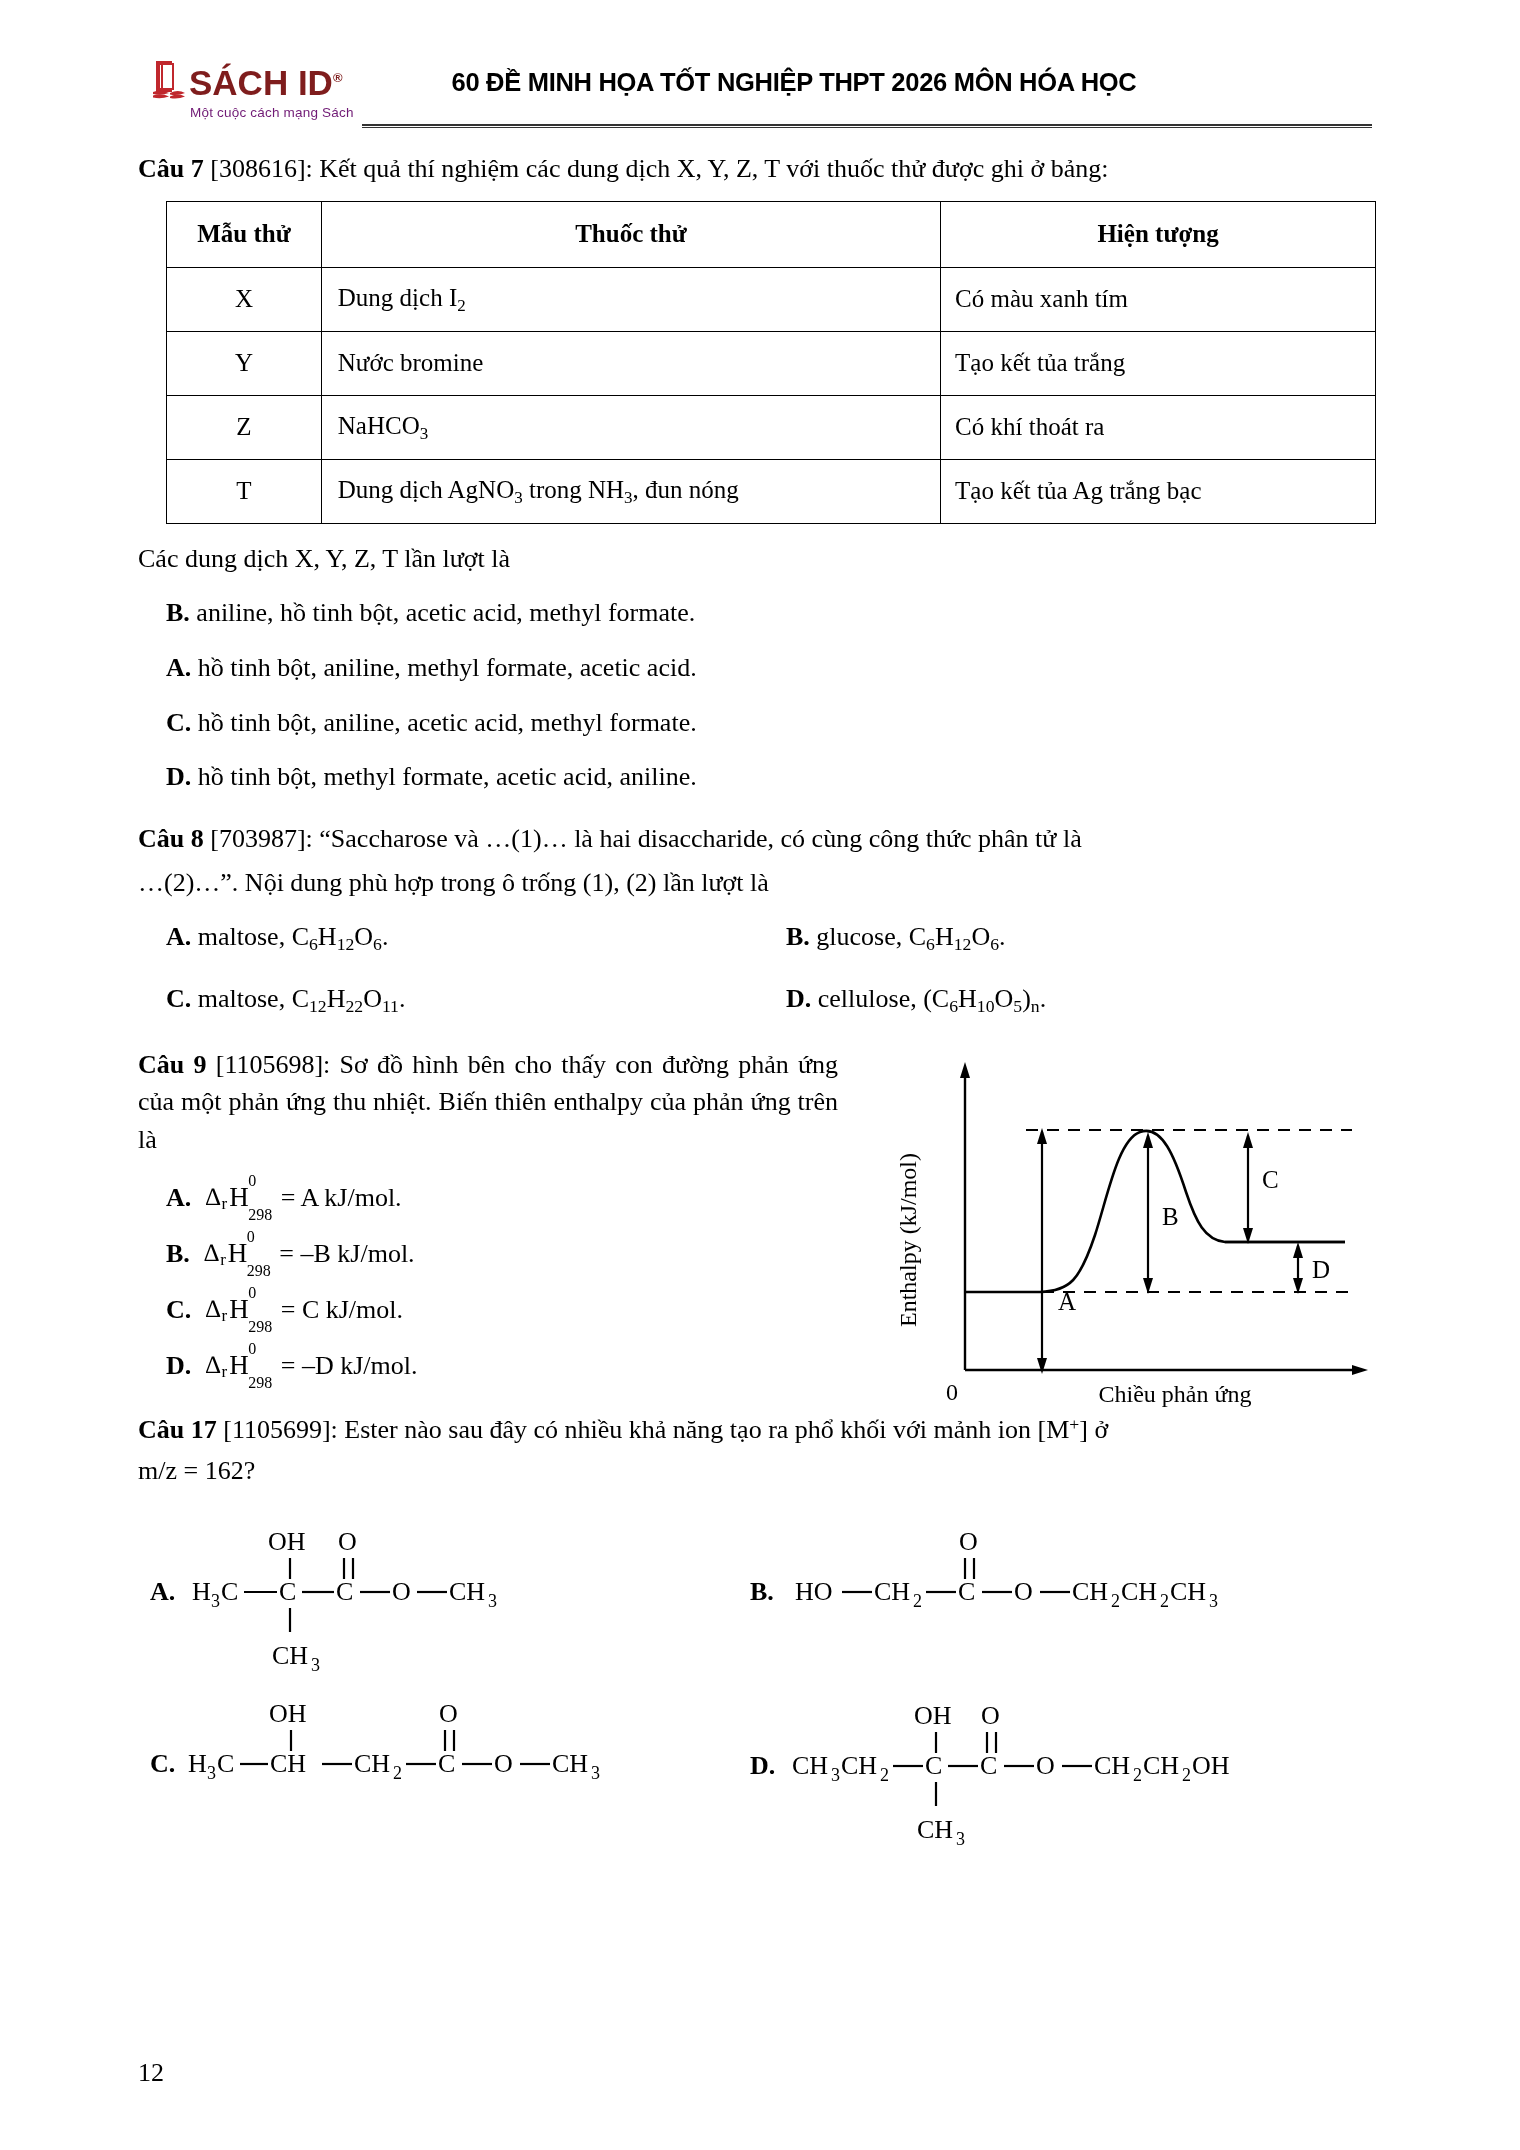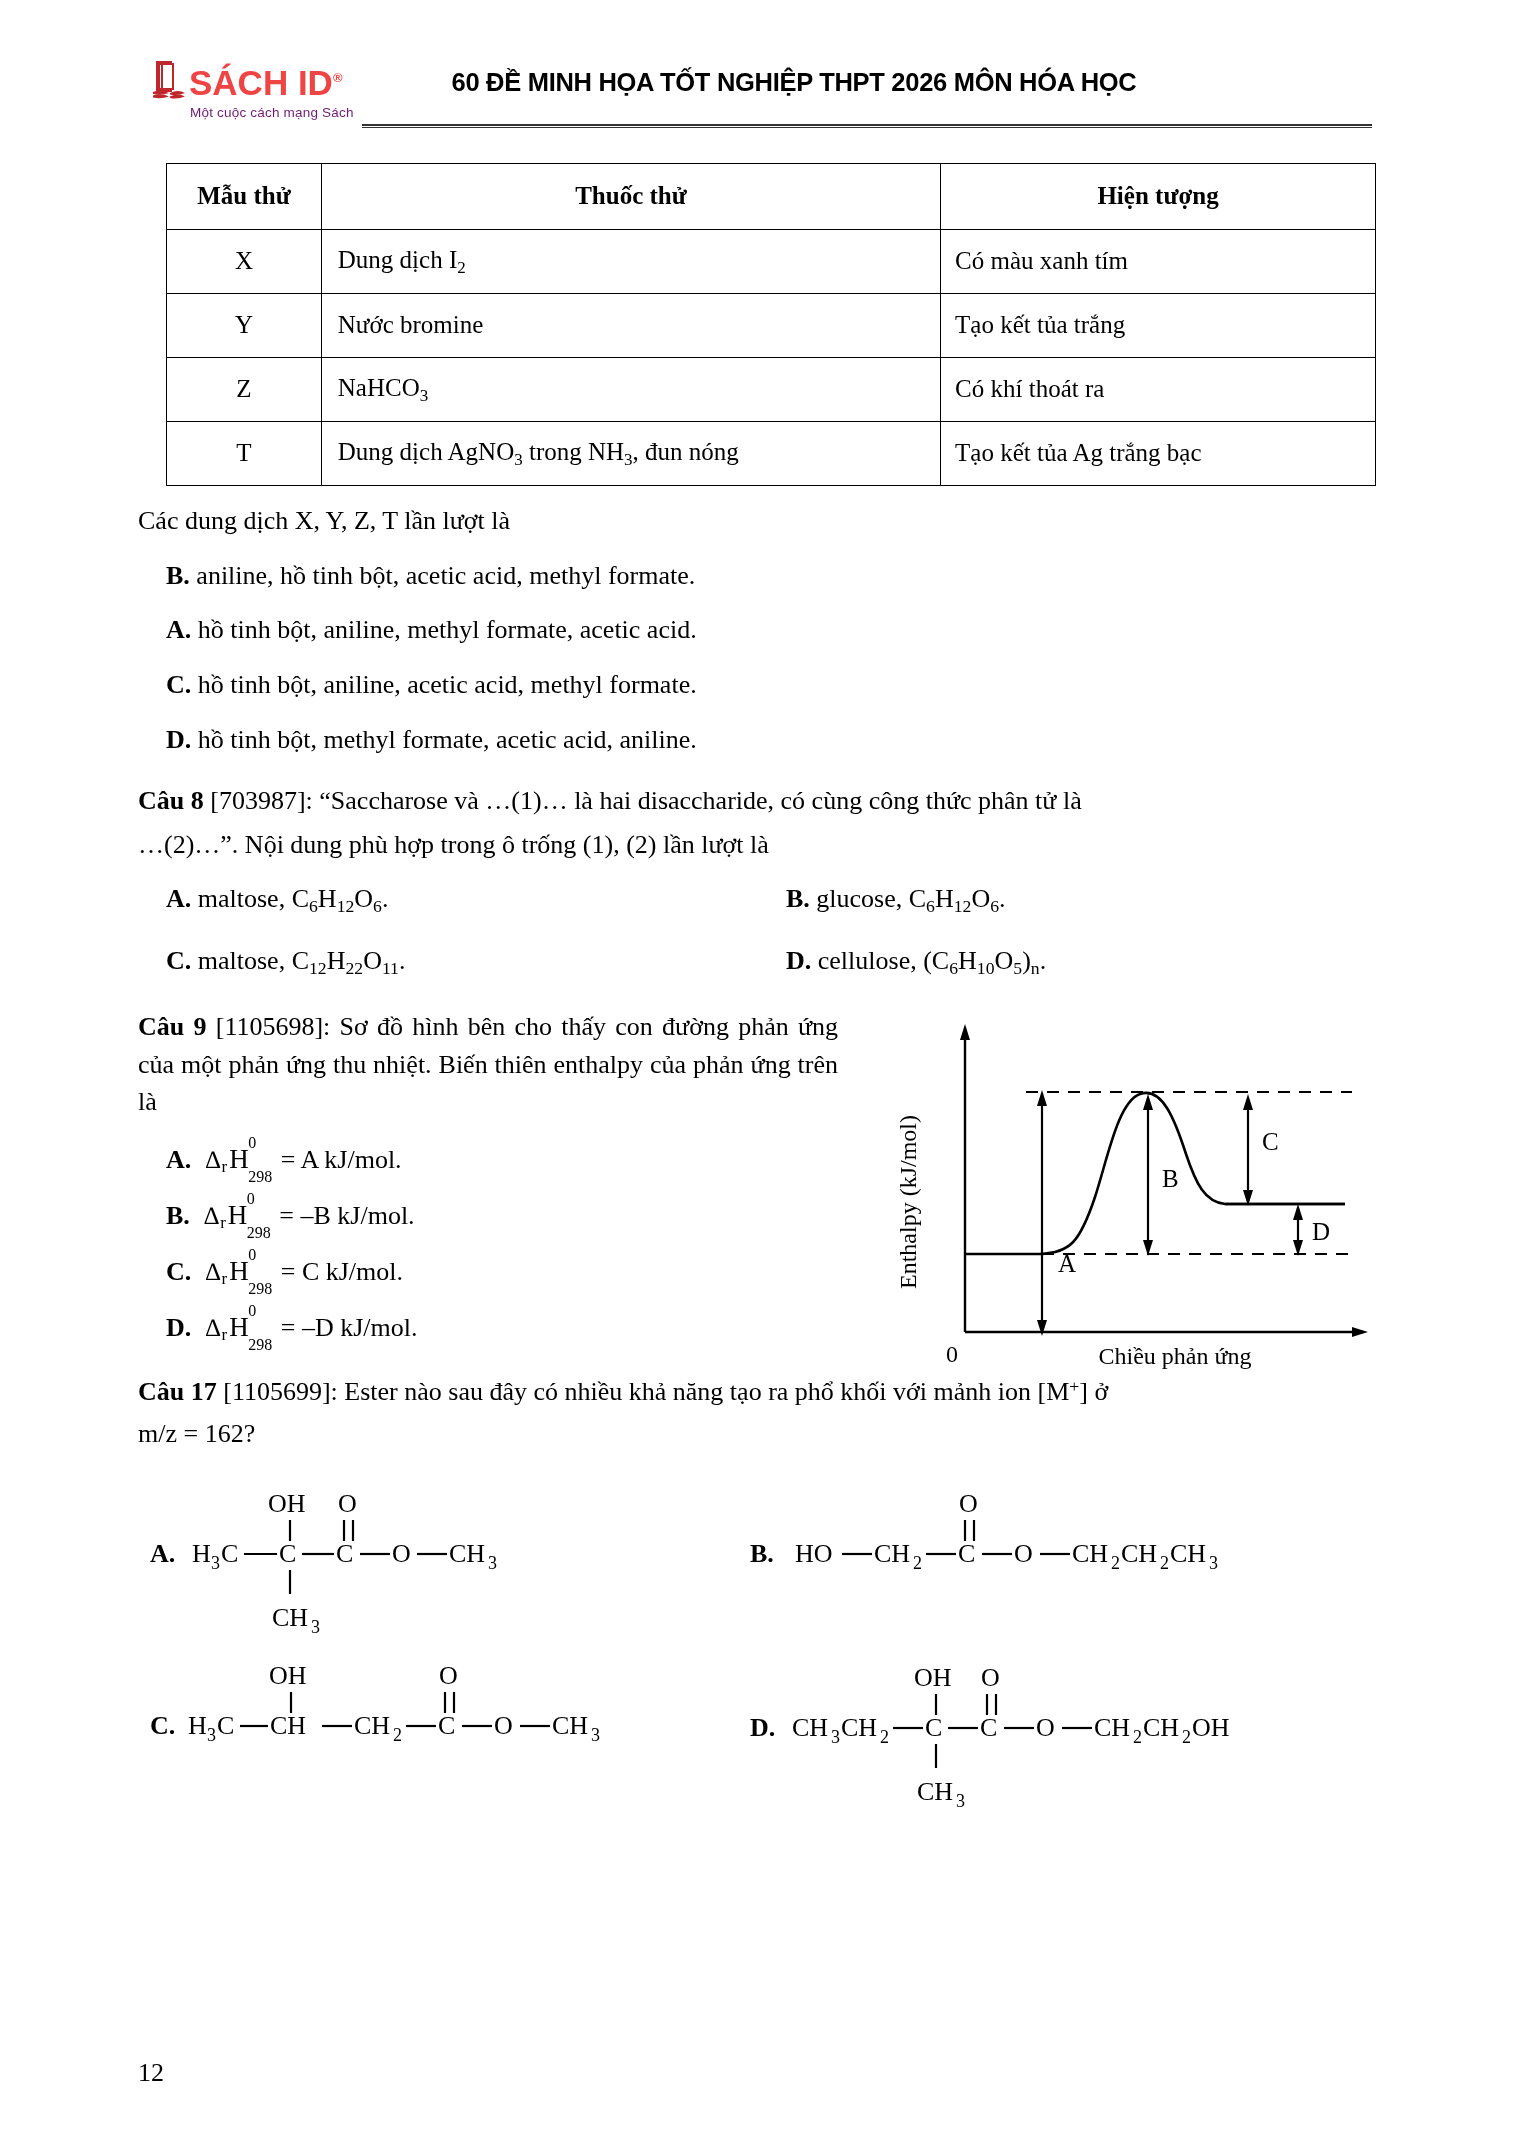--- a/index.html
+++ b/index.html
@@ -44,21 +44,21 @@
     height: 46px;
     position: relative;
     flex: none;
     margin-right: 3px;
   }
   .logo-text {
     font-family: "Liberation Sans", sans-serif;
     font-weight: bold;
     font-size: 35px;
     letter-spacing: 0px;
-    color: #ef4444;
+    color: #7f1d1d;
     line-height: 40px;
     position: relative;
   }
   .logo-reg {
     font-size: 13px;
     vertical-align: super;
     font-weight: bold;
   }
   .logo-tagline {
     font-family: "Liberation Sans", sans-serif;
@@ -246,20 +246,25 @@
       </div>
       <div class="logo-tagline">Một cuộc cách mạng Sách</div>
     </div>
 
     <div class="header-title">60 ĐỀ MINH HỌA TỐT NGHIỆP THPT 2026 MÔN HÓA HỌC</div>
     <div class="header-rule"></div>
   </div>
 
   <div class="content">
 
+    <div class="qline" style="margin-top:0;">
+      <span class="qlabel">Câu 7</span>
+      <span>[308616]:</span>
+      <span>Kết quả thí nghiệm các dung dịch X, Y, Z, T với thuốc thử được ghi ở bảng:</span>
+    </div>
 
     <table class="exp">
       <thead>
         <tr>
           <th class="col-a">Mẫu thử</th>
           <th class="col-b" style="text-align:center;padding-left:0;">Thuốc thử</th>
           <th class="col-c" style="text-align:center;padding-left:0;">Hiện tượng</th>
         </tr>
       </thead>
       <tbody>

